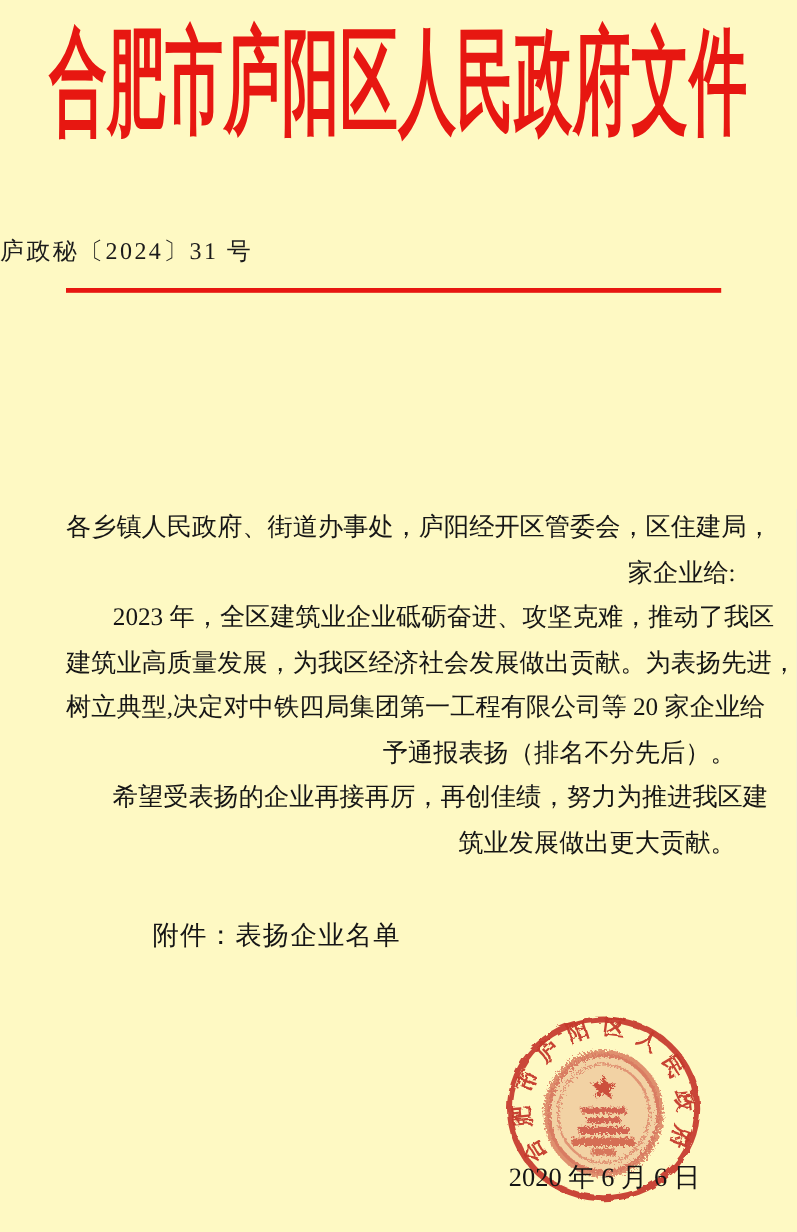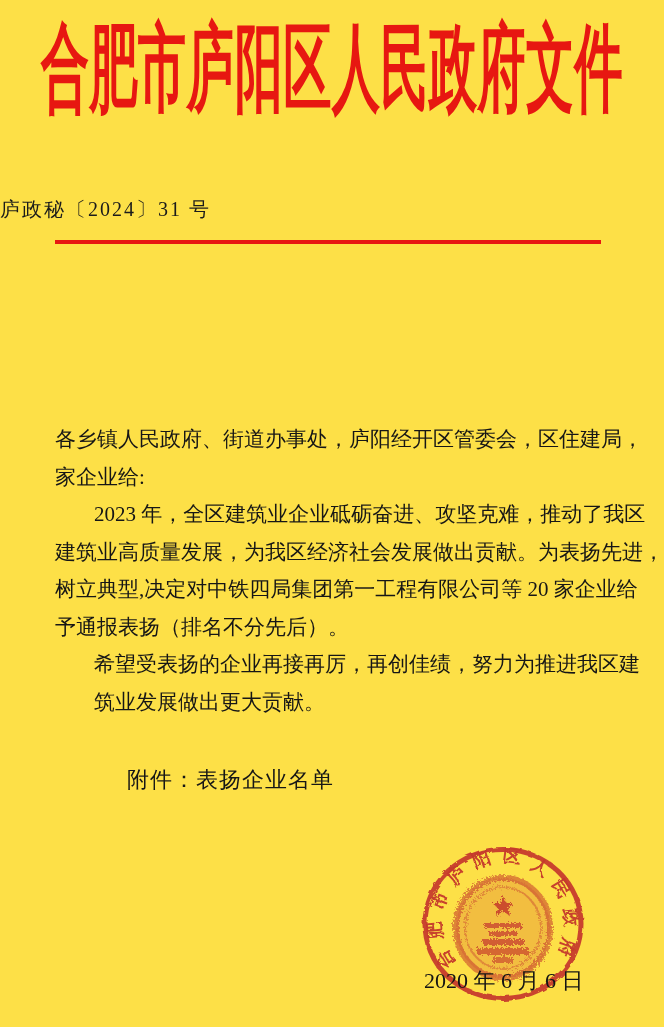--- a/index.html
+++ b/index.html
@@ -1,21 +1,21 @@
 <!DOCTYPE html>
 <html><head>
 <meta charset="utf-8">
 <style>
   html,body { margin:0; padding:0; background:#e9e9e9; }
   .page {
     position: relative;
     width: 664px;
     height: 1027px;
     margin: 0 auto;
-    background: #fde047;
+    background: #fef9c3;
     overflow: hidden;
     font-family: "Liberation Serif", "DejaVu Serif", serif;
     color: #151515;
   }
   
   .masthead {
     position: absolute;
     top: 14px;
     left: 50%;
     transform: translateX(-50%) scaleX(0.50);
@@ -63,20 +63,21 @@
   
   .body-text {
     position: absolute;
     left: 55px;
     top: 421px;
     width: 558px;
     font-size: 21px;
     line-height: 37.5px;
     color: #161616;
     letter-spacing: 0px;
+    text-align: right;
   }
   .body-line { white-space: nowrap; }
   .body-line.indent { padding-left: 39px; }
   
   .attachment {
     position: absolute;
     left: 127px;
     top: 765px;
     font-size: 22px;
     letter-spacing: 1px;

